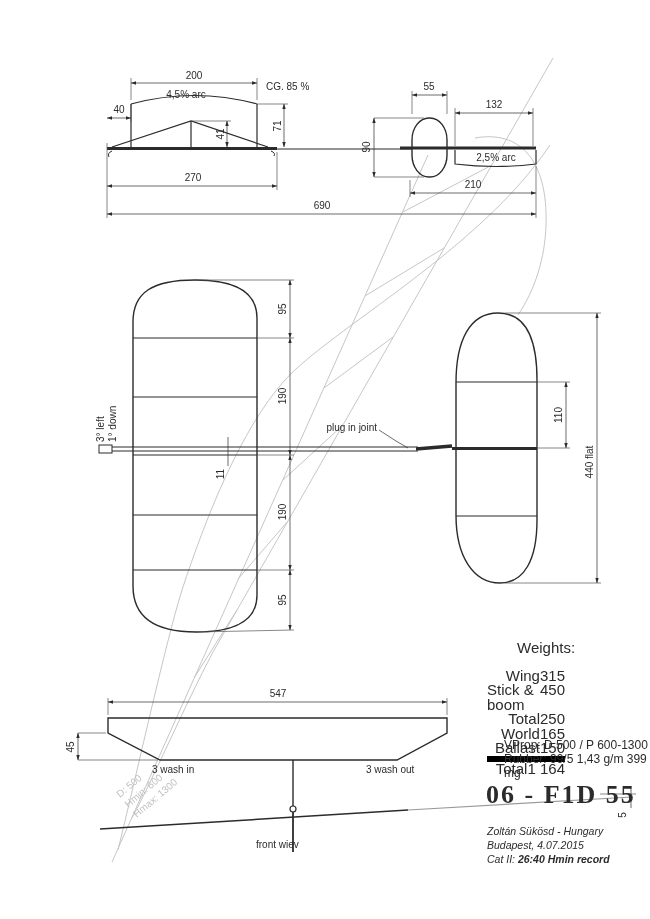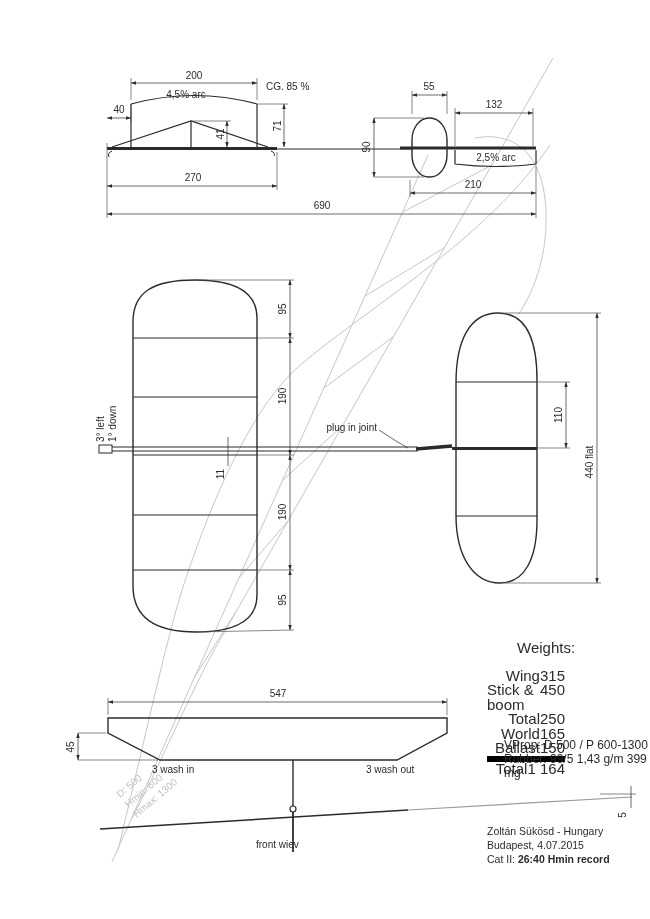--- a/index.html
+++ b/index.html
@@ -9,21 +9,21 @@
   svg text{font-family:"Liberation Sans", sans-serif;font-size:10px;fill:#2b2b2b;}
   .ghost-text{fill:#c0c0c0;font-size:10px;}
   .htxt{position:absolute;color:#2b2b2b;}
   .w-table{left:487px;top:641px;width:96px;font-size:15px;line-height:14.5px;}
   .w-title{margin:0 0 13px 30px;}
   .w-row{display:flex;justify-content:flex-end;width:78px;}
   .w-row.ruled{border-bottom:6px solid #000000;}
   .w-note{left:504px;top:738px;font-size:12px;line-height:14px;}
   .t-title{left:486px;top:780px;font-family:"Liberation Serif", serif;font-weight:bold;
            font-size:26px;letter-spacing:2px;}
-  .t-credits{left:487px;top:824px;font-size:10.5px;line-height:14px;}
+  .t-credits{left:487px;top:824px;font-size:10.5px;line-height:14px;font-style:italic;}
 </style>
 </head>
 <body>
 
 <div id="sheet">
 
 <svg width="650" height="919" viewBox="0 0 650 919">
   <defs>
     <marker id="ar" viewBox="0 0 10 10" refX="9.5" refY="5" markerWidth="8" markerHeight="8" orient="auto-start-reverse">
           <path d="M0 1.8 L10 5 L0 8.2 z" fill="#2b2b2b"></path>
@@ -224,19 +224,20 @@
       <span>Total</span>
       <span>1 164</span>
     </div>
   </div>
 
   <div class="htxt w-note">
     <div>VProp: D 500 / P 600-1300</div>
     <div>Rubber: 99/5 1,43 g/m 399 mg</div>
   </div>
 
+  <div class="htxt t-title">06 - F1D 55</div>
   <div class="htxt t-credits">
     <div>Zoltán Sükösd - Hungary</div>
     <div>Budapest, 4.07.2015</div>
     <div><span>Cat II: </span><b>26:40 Hmin record</b></div>
   </div>
 
 </div>
 
 </body></html>

